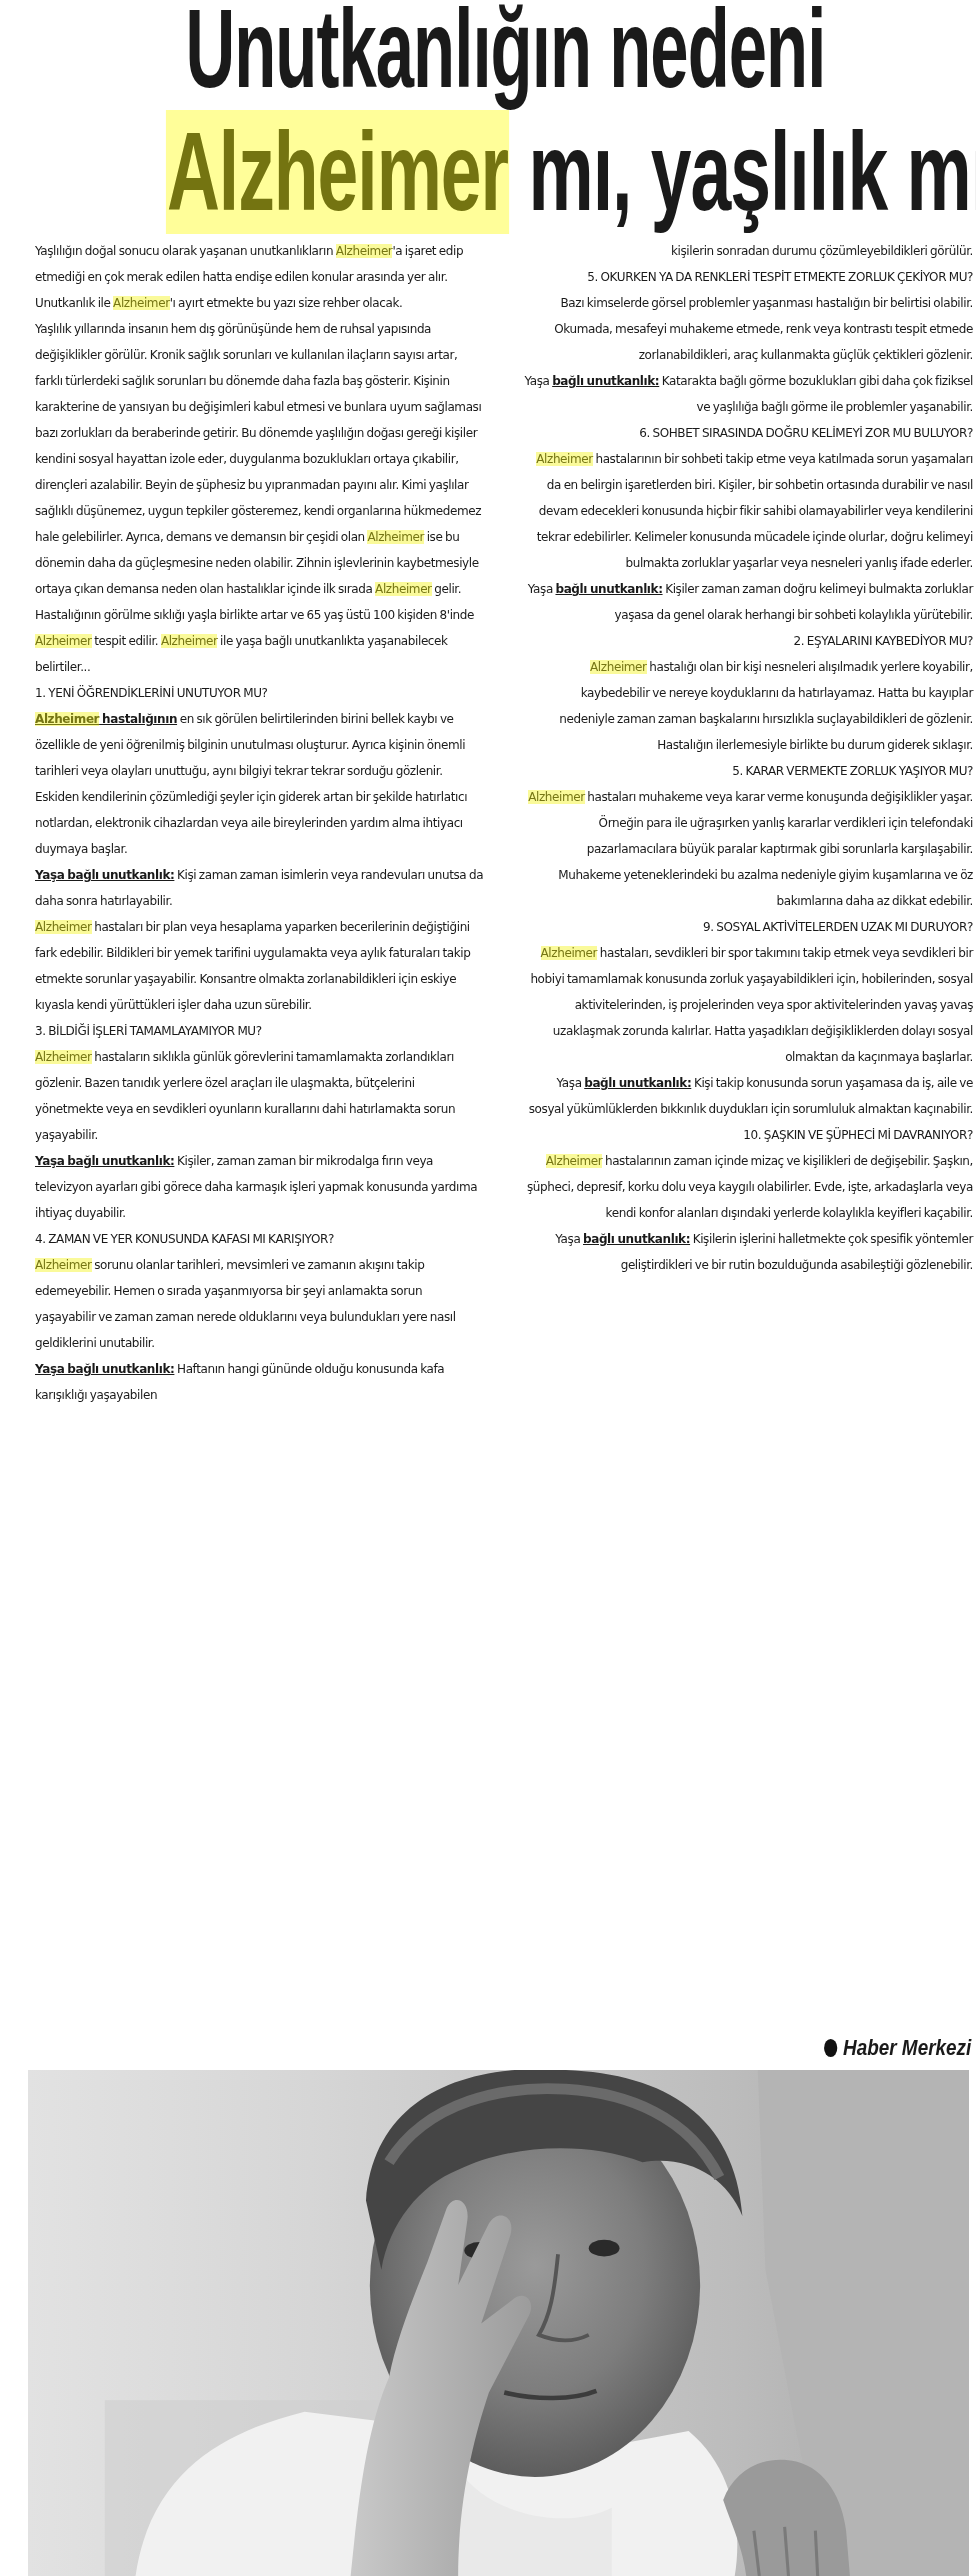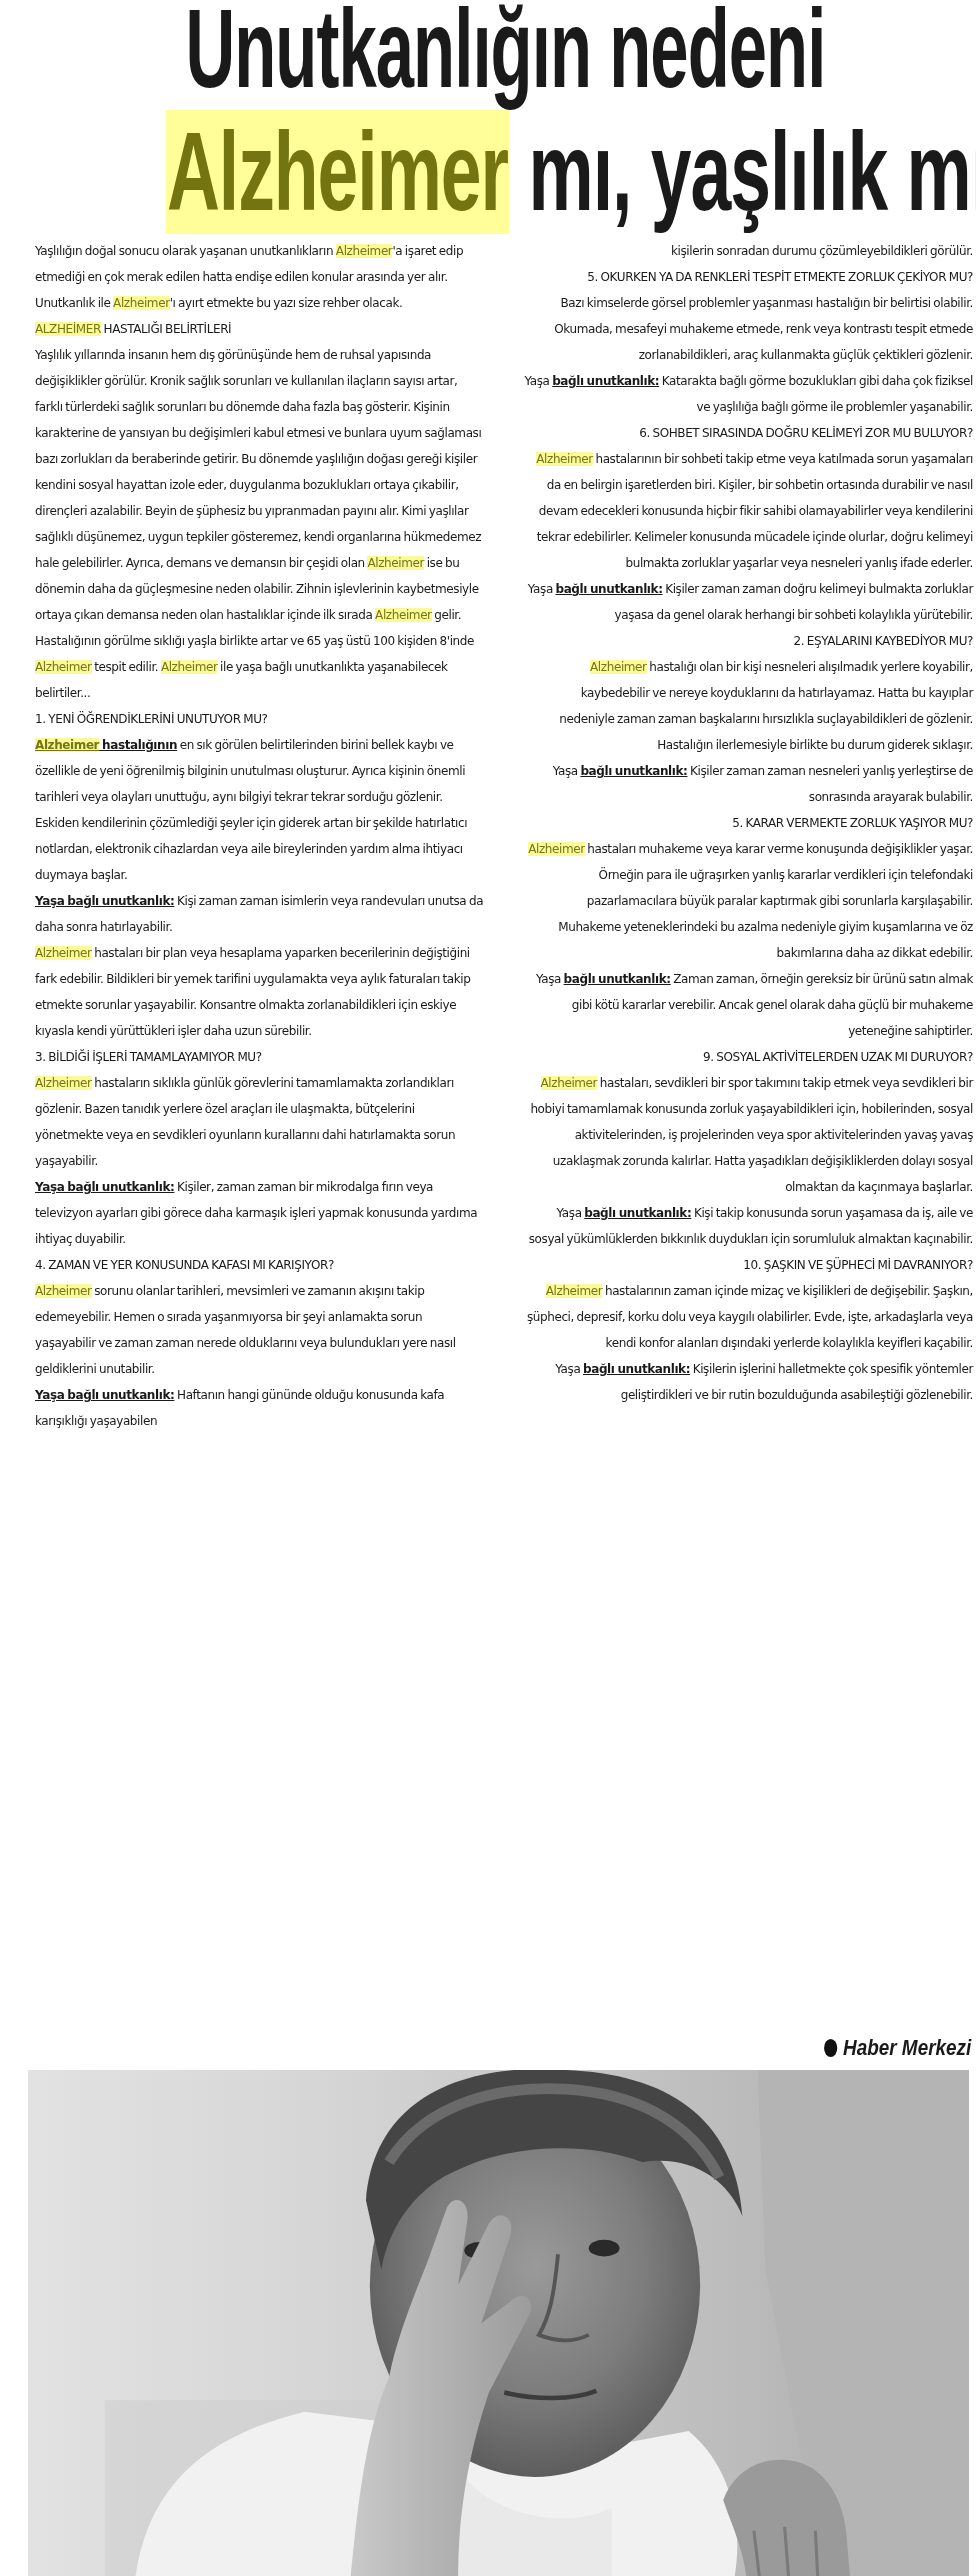--- a/index.html
+++ b/index.html
@@ -44,21 +44,20 @@
 </head>
 <body>
 
 <h1 class="headline">
   <div class="hl-line hl-line-1">Unutkanlığın nedeni</div>
   <div class="hl-line hl-line-2"><span class="hl-hi">Alzheimer</span><span> mı, yaşlılık mı?</span></div>
 </h1>
 
 <div class="col col-left" id="col-left">
     <p><span>Yaşlılığın doğal sonucu olarak yaşanan unutkanlıkların </span><span class="hi">Alzheimer</span><span>'a işaret edip etmediği en çok merak edilen hatta endişe edilen konular arasında yer alır. Unutkanlık ile </span><span class="hi">Alzheimer</span><span>'ı ayırt etmekte bu yazı size rehber olacak.</span></p>
-    <p><span class="hi">ALZHEİMER</span><span> HASTALIĞI BELİRTİLERİ</span></p>
     <p><span>Yaşlılık yıllarında insanın hem dış görünüşünde hem de ruhsal yapısında değişiklikler görülür. Kronik sağlık sorunları ve kullanılan ilaçların sayısı artar, farklı türlerdeki sağlık sorunları bu dönemde daha fazla baş gösterir. Kişinin karakterine de yansıyan bu değişimleri kabul etmesi ve bunlara uyum sağlaması bazı zorlukları da beraberinde getirir. Bu dönemde yaşlılığın doğası gereği kişiler kendini sosyal hayattan izole eder, duygulanma bozuklukları ortaya çıkabilir, dirençleri azalabilir. Beyin de şüphesiz bu yıpranmadan payını alır. Kimi yaşlılar sağlıklı düşünemez, uygun tepkiler gösteremez, kendi organlarına hükmedemez hale gelebilirler. Ayrıca, demans ve demansın bir çeşidi olan </span><span class="hi">Alzheimer</span><span> ise bu dönemin daha da güçleşmesine neden olabilir. Zihnin işlevlerinin kaybetmesiyle ortaya çıkan demansa neden olan hastalıklar içinde ilk sırada </span><span class="hi">Alzheimer</span><span> gelir. Hastalığının görülme sıklığı yaşla birlikte artar ve 65 yaş üstü 100 kişiden 8'inde </span><span class="hi">Alzheimer</span><span> tespit edilir. </span><span class="hi">Alzheimer</span><span> ile yaşa bağlı unutkanlıkta yaşanabilecek belirtiler...</span></p>
     <p><span>1. YENİ ÖĞRENDİKLERİNİ UNUTUYOR MU?</span></p>
     <p><span class="hi b">Alzheimer</span><span class="b"> hastalığının</span><span> en sık görülen belirtilerinden birini bellek kaybı ve özellikle de yeni öğrenilmiş bilginin unutulması oluşturur. Ayrıca kişinin önemli tarihleri veya olayları unuttuğu, aynı bilgiyi tekrar tekrar sorduğu gözlenir. Eskiden kendilerinin çözümlediği şeyler için giderek artan bir şekilde hatırlatıcı notlardan, elektronik cihazlardan veya aile bireylerinden yardım alma ihtiyacı duymaya başlar.</span></p>
     <p><span class="b">Yaşa bağlı unutkanlık:</span><span> Kişi zaman zaman isimlerin veya randevuları unutsa da daha sonra hatırlayabilir.</span></p>
     <p><span class="hi">Alzheimer</span><span> hastaları bir plan veya hesaplama yaparken becerilerinin değiştiğini fark edebilir. Bildikleri bir yemek tarifini uygulamakta veya aylık faturaları takip etmekte sorunlar yaşayabilir. Konsantre olmakta zorlanabildikleri için eskiye kıyasla kendi yürüttükleri işler daha uzun sürebilir.</span></p>
     <p><span>3. BİLDİĞİ İŞLERİ TAMAMLAYAMIYOR MU?</span></p>
     <p><span class="hi">Alzheimer</span><span> hastaların sıklıkla günlük görevlerini tamamlamakta zorlandıkları gözlenir. Bazen tanıdık yerlere özel araçları ile ulaşmakta, bütçelerini yönetmekte veya en sevdikleri oyunların kurallarını dahi hatırlamakta sorun yaşayabilir.</span></p>
     <p><span class="b">Yaşa bağlı unutkanlık:</span><span> Kişiler, zaman zaman bir mikrodalga fırın veya televizyon ayarları gibi görece daha karmaşık işleri yapmak konusunda yardıma ihtiyaç duyabilir.</span></p>
     <p><span>4. ZAMAN VE YER KONUSUNDA KAFASI MI KARIŞIYOR?</span></p>
     <p><span class="hi">Alzheimer</span><span> sorunu olanlar tarihleri, mevsimleri ve zamanın akışını takip edemeyebilir. Hemen o sırada yaşanmıyorsa bir şeyi anlamakta sorun yaşayabilir ve zaman zaman nerede olduklarını veya bulundukları yere nasıl geldiklerini unutabilir.</span></p>
@@ -67,24 +66,22 @@
 <div class="col col-right" id="col-right">
     <p><span>kişilerin sonradan durumu çözümleyebildikleri görülür.</span></p>
     <p><span>5. OKURKEN YA DA RENKLERİ TESPİT ETMEKTE ZORLUK ÇEKİYOR MU?</span></p>
     <p><span>Bazı kimselerde görsel problemler yaşanması hastalığın bir belirtisi olabilir. Okumada, mesafeyi muhakeme etmede, renk veya kontrastı tespit etmede zorlanabildikleri, araç kullanmakta güçlük çektikleri gözlenir.</span></p>
     <p><span>Yaşa </span><span class="b">bağlı unutkanlık:</span><span> Katarakta bağlı görme bozuklukları gibi daha çok fiziksel ve yaşlılığa bağlı görme ile problemler yaşanabilir.</span></p>
     <p><span>6. SOHBET SIRASINDA DOĞRU KELİMEYİ ZOR MU BULUYOR?</span></p>
     <p><span class="hi">Alzheimer</span><span> hastalarının bir sohbeti takip etme veya katılmada sorun yaşamaları da en belirgin işaretlerden biri. Kişiler, bir sohbetin ortasında durabilir ve nasıl devam edecekleri konusunda hiçbir fikir sahibi olamayabilirler veya kendilerini tekrar edebilirler. Kelimeler konusunda mücadele içinde olurlar, doğru kelimeyi bulmakta zorluklar yaşarlar veya nesneleri yanlış ifade ederler.</span></p>
     <p><span>Yaşa </span><span class="b">bağlı unutkanlık:</span><span> Kişiler zaman zaman doğru kelimeyi bulmakta zorluklar yaşasa da genel olarak herhangi bir sohbeti kolaylıkla yürütebilir.</span></p>
     <p><span>2. EŞYALARINI KAYBEDİYOR MU?</span></p>
     <p><span class="hi">Alzheimer</span><span> hastalığı olan bir kişi nesneleri alışılmadık yerlere koyabilir, kaybedebilir ve nereye koyduklarını da hatırlayamaz. Hatta bu kayıplar nedeniyle zaman zaman başkalarını hırsızlıkla suçlayabildikleri de gözlenir. Hastalığın ilerlemesiyle birlikte bu durum giderek sıklaşır.</span></p>
-    <p><span>Yaşa </span><span class="b">bağlı unutkanlık:</span><span> Kişiler zaman zaman nesneleri yanlış yerleştirse de sonrasında arayarak bulabilir.</span></p>
     <p><span>5. KARAR VERMEKTE ZORLUK YAŞIYOR MU?</span></p>
     <p><span class="hi">Alzheimer</span><span> hastaları muhakeme veya karar verme konuşunda değişiklikler yaşar. Örneğin para ile uğraşırken yanlış kararlar verdikleri için telefondaki pazarlamacılara büyük paralar kaptırmak gibi sorunlarla karşılaşabilir. Muhakeme yeteneklerindeki bu azalma nedeniyle giyim kuşamlarına ve öz bakımlarına daha az dikkat edebilir.</span></p>
-    <p><span>Yaşa </span><span class="b">bağlı unutkanlık:</span><span> Zaman zaman, örneğin gereksiz bir ürünü satın almak gibi kötü kararlar verebilir. Ancak genel olarak daha güçlü bir muhakeme yeteneğine sahiptirler.</span></p>
     <p><span>9. SOSYAL AKTİVİTELERDEN UZAK MI DURUYOR?</span></p>
     <p><span class="hi">Alzheimer</span><span> hastaları, sevdikleri bir spor takımını takip etmek veya sevdikleri bir hobiyi tamamlamak konusunda zorluk yaşayabildikleri için, hobilerinden, sosyal aktivitelerinden, iş projelerinden veya spor aktivitelerinden yavaş yavaş uzaklaşmak zorunda kalırlar. Hatta yaşadıkları değişikliklerden dolayı sosyal olmaktan da kaçınmaya başlarlar.</span></p>
     <p><span>Yaşa </span><span class="b">bağlı unutkanlık:</span><span> Kişi takip konusunda sorun yaşamasa da iş, aile ve sosyal yükümlüklerden bıkkınlık duydukları için sorumluluk almaktan kaçınabilir.</span></p>
     <p><span>10. ŞAŞKIN VE ŞÜPHECİ Mİ DAVRANIYOR?</span></p>
     <p><span class="hi">Alzheimer</span><span> hastalarının zaman içinde mizaç ve kişilikleri de değişebilir. Şaşkın, şüpheci, depresif, korku dolu veya kaygılı olabilirler. Evde, işte, arkadaşlarla veya kendi konfor alanları dışındaki yerlerde kolaylıkla keyifleri kaçabilir.</span></p>
     <p><span>Yaşa </span><span class="b">bağlı unutkanlık:</span><span> Kişilerin işlerini halletmekte çok spesifik yöntemler geliştirdikleri ve bir rutin bozulduğunda asabileştiği gözlenebilir.</span></p>
   </div>
 
 <div class="byline">
   <span class="dot"></span><span>Haber Merkezi</span>

